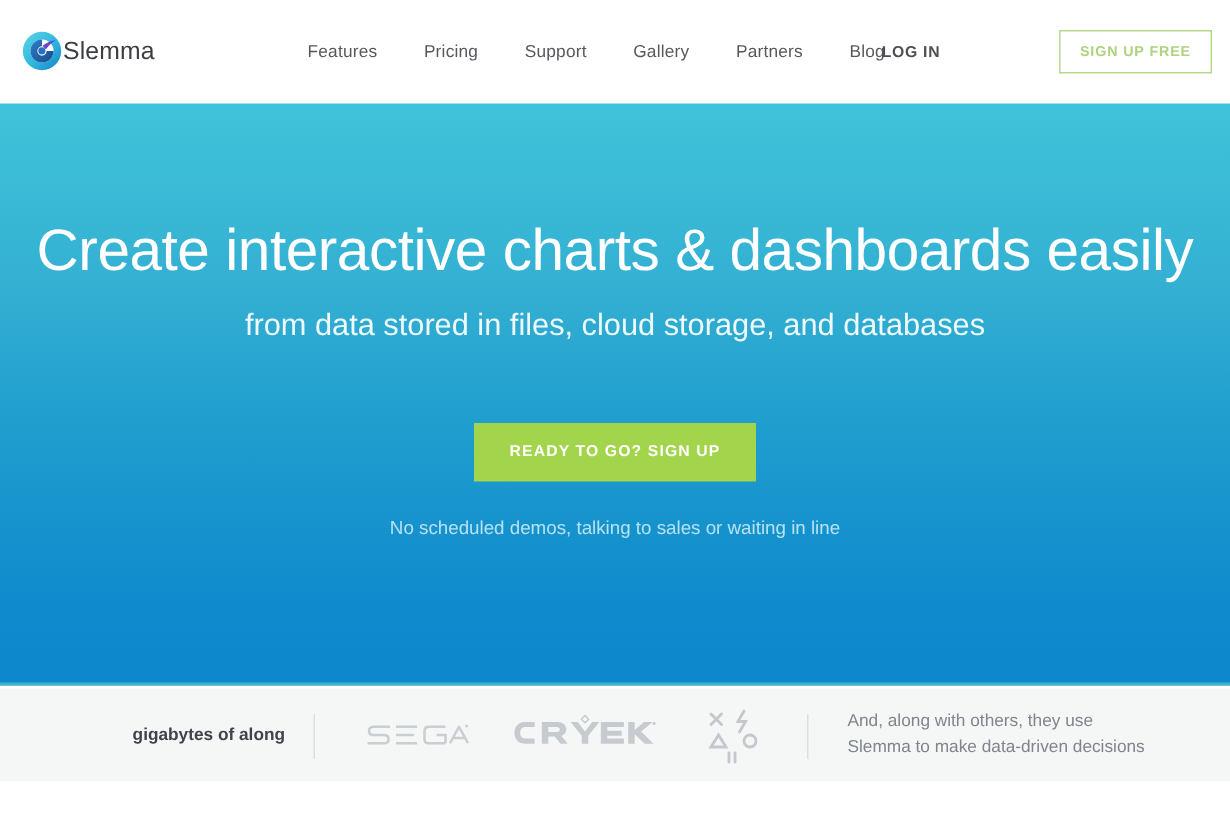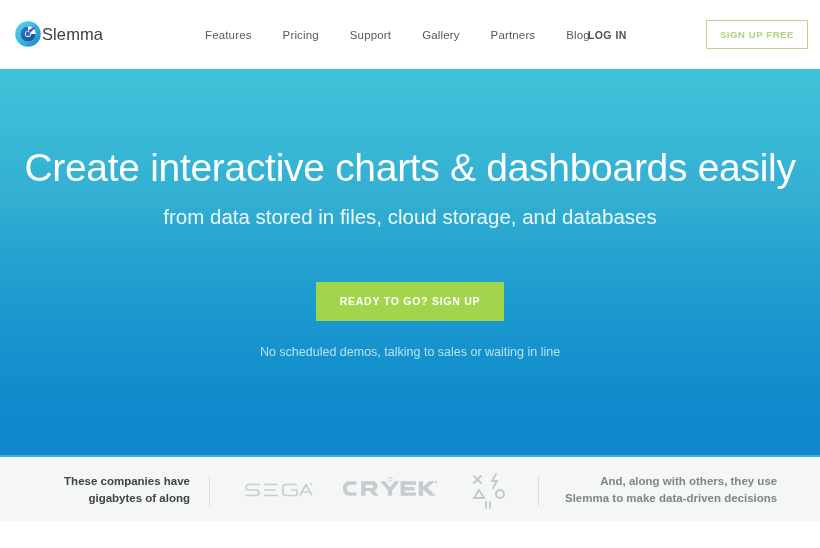--- a/index.html
+++ b/index.html
@@ -239,24 +239,24 @@
   .logo-slot { display: flex; align-items: center; justify-content: center; }
 
   .band-tail {
     position: absolute;
     left: 565px; top: 0;
     width: 250px;
     height: 62px;
     display: flex;
     align-items: center;
     font-size: 11.5px;
-    font-weight: 700;
+    font-weight: 400;
     color: #7e858c;
     line-height: 1.5;
-    text-align: right;
+    text-align: left;
   }
 
   .band-tail span, .band-lead span { display: block; }
 </style>
 </head>
 <body>
 
 <div class="page">
 
   <div class="header">
@@ -316,21 +316,20 @@
       </div>
 
     </div>
     <div class="hero-edge"></div>
   </div>
 
   <div class="band">
 
     <div class="band-lead">
       <div>
-        <span>These companies have</span>
         <span>gigabytes of along</span>
       </div>
     </div>
 
     <div class="band-div band-div-1"></div>
 
     <div class="band-logos">
 
       <div class="logo-slot">
         <svg width="70" height="24" viewBox="0 0 140 46" aria-hidden="true">

